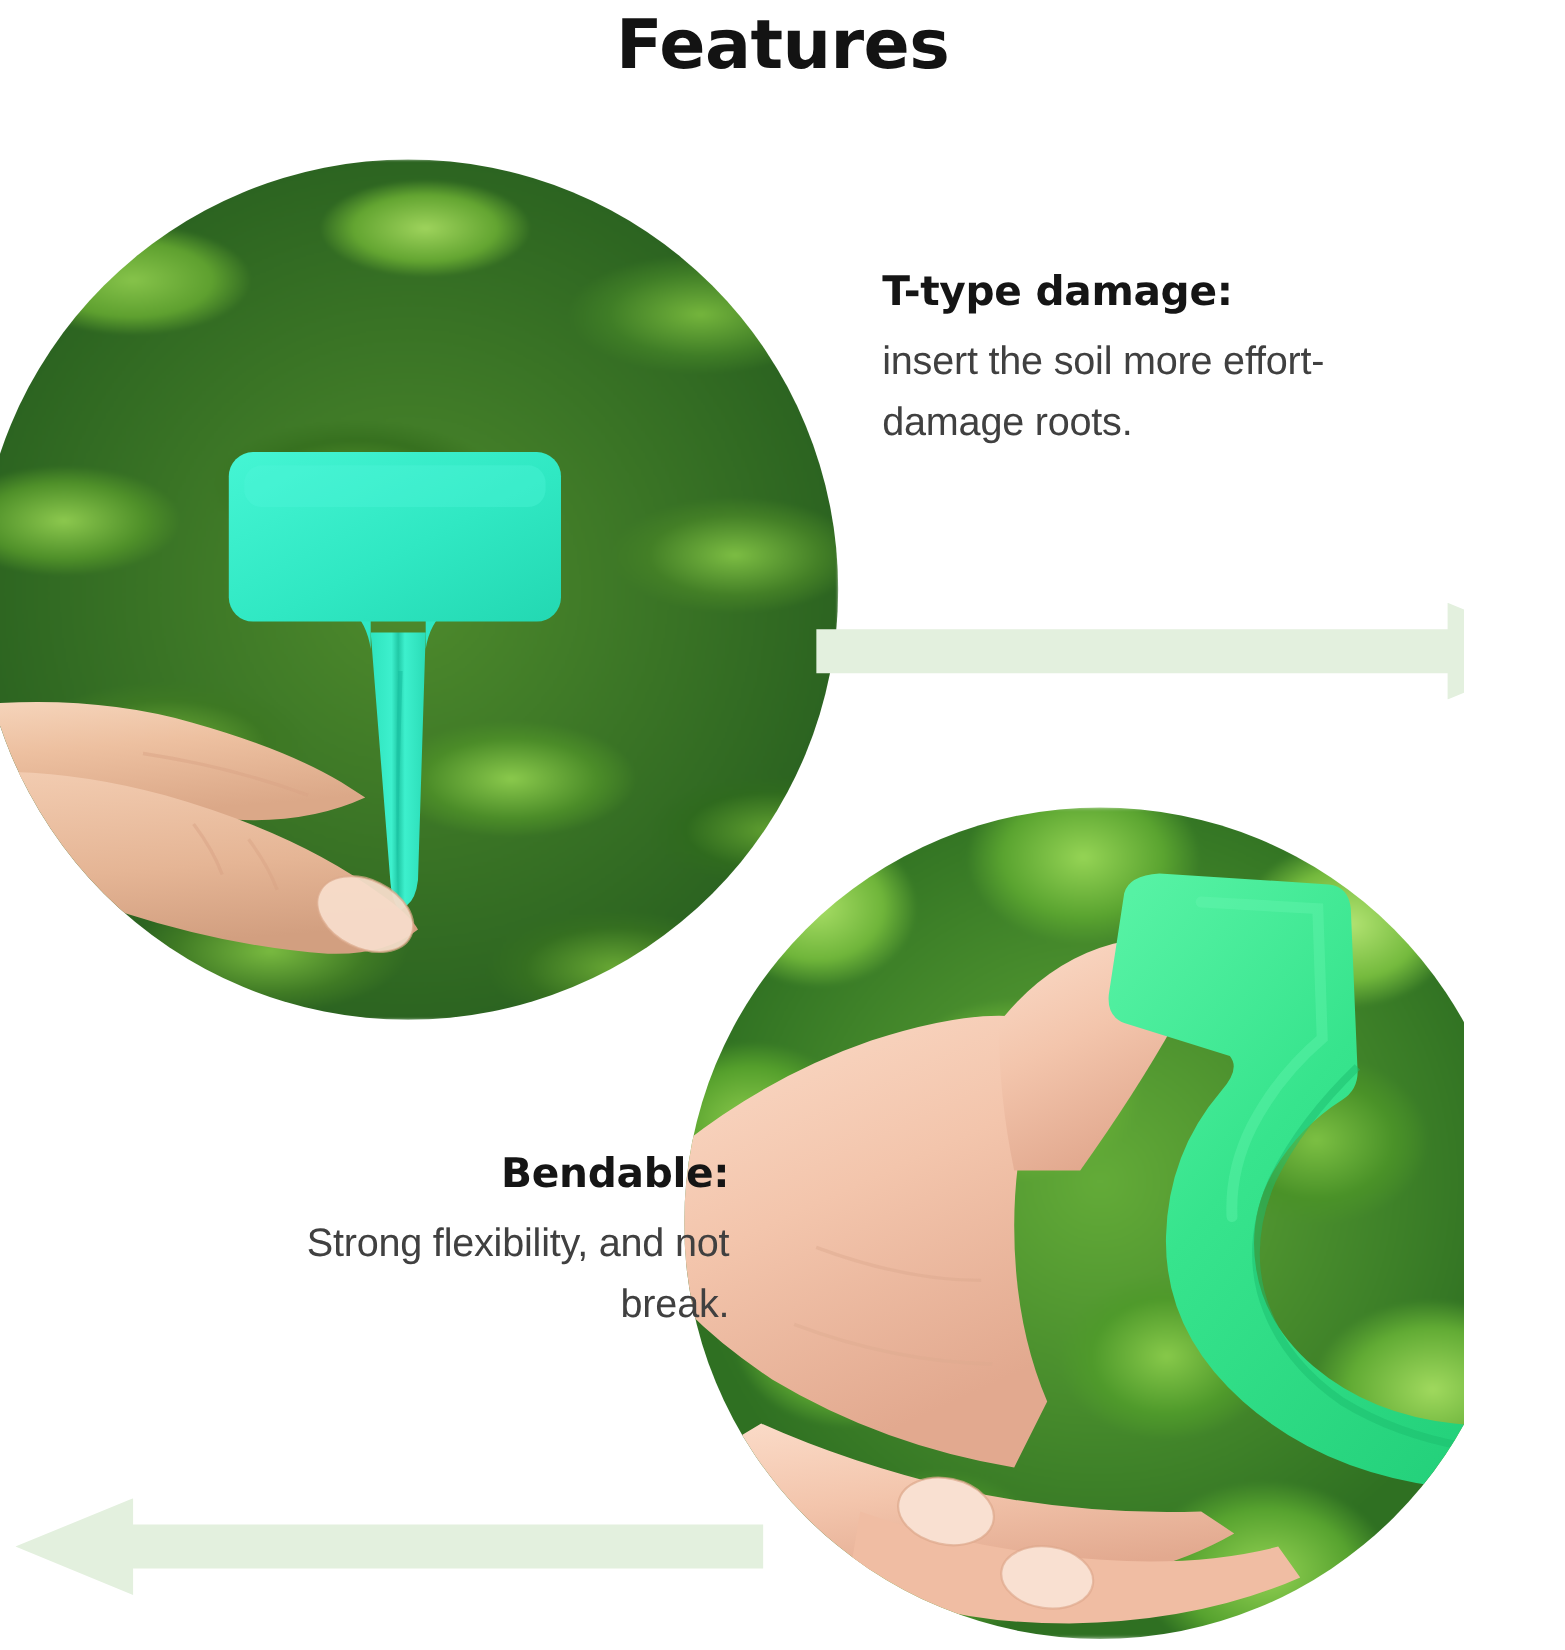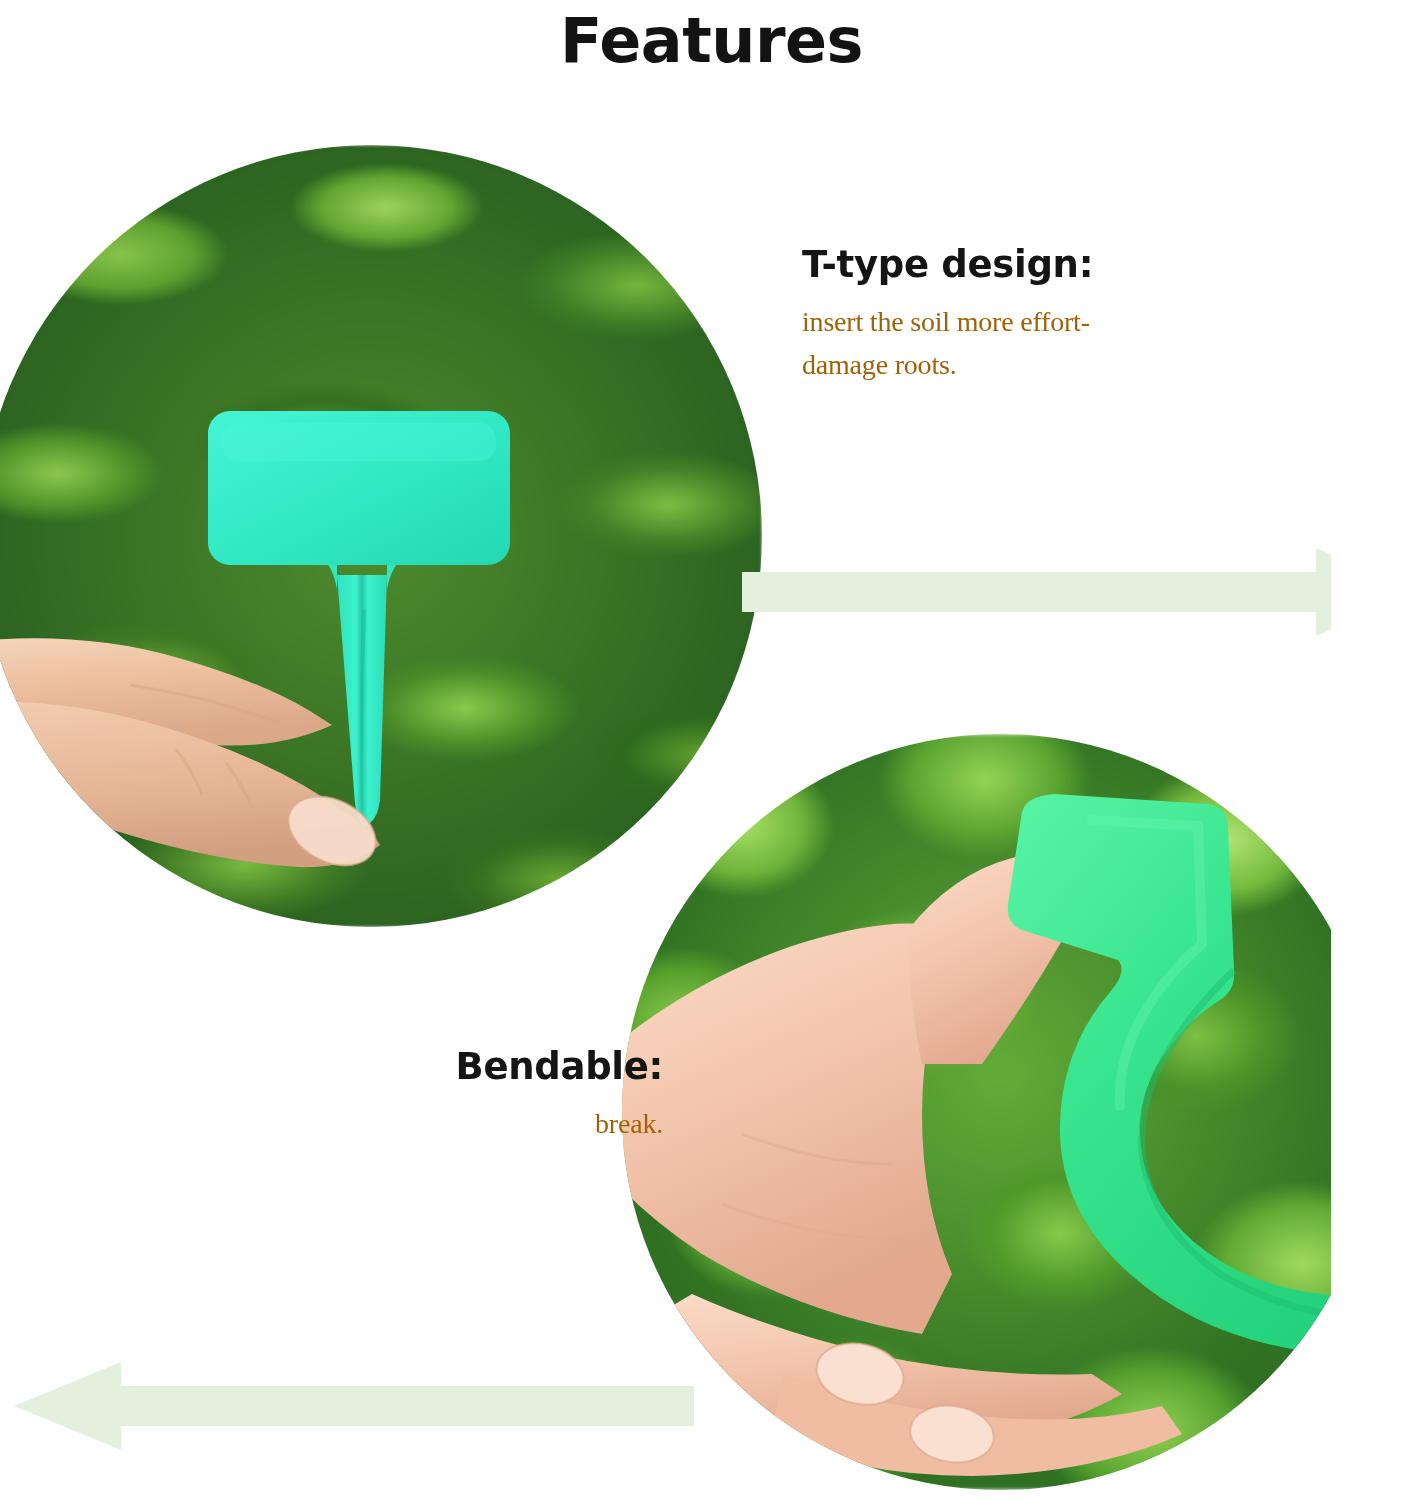--- a/index.html
+++ b/index.html
@@ -111,24 +111,24 @@
   .feature-heading {
     font-family: "DejaVu Sans", sans-serif;
     font-weight: bold;
     font-size: 37px;
     color: #151515;
     line-height: 1.0;
     margin: 0 0 18px 0;
     letter-spacing: -0.3px;
   }
   .feature-body {
-    font-family: Liberation Serif, serif;
+    font-family: Liberation Sans, sans-serif;
     font-weight: normal;
-    font-size: 28px;
-    color: #a16207;
+    font-size: 36px;
+    color: #404040;
     line-height: 1.52;
     margin: 0;
     letter-spacing: -0.2px;
   }
 </style>
 </head>
 <body>
 
 <div id="page">
 
@@ -240,23 +240,24 @@
 
   <svg class="arrow" id="arrow-right" viewBox="0 0 681 88" preserveAspectRatio="none">
     <path d="M 0 24 L 574 24 L 574 0 L 681 44 L 574 88 L 574 64 L 0 64 Z" fill="#e3f0de"></path>
   </svg>
 
   <svg class="arrow" id="arrow-left" viewBox="0 0 680 88" preserveAspectRatio="none">
     <path d="M 680 24 L 107 24 L 107 0 L 0 44 L 107 88 L 107 64 L 680 64 Z" fill="#e3f0de"></path>
   </svg>
 
   <div class="feature-block" id="feature-ttype">
-    <p class="feature-heading">T-type design:</p>
+    <p class="feature-heading">T-type damage:</p>
     <p class="feature-body">insert the soil more effort-</p>
     <p class="feature-body">damage  roots.</p>
   </div>
 
   <div class="feature-block" id="feature-bend">
     <p class="feature-heading">Bendable:</p>
+    <p class="feature-body">Strong flexibility, and not</p>
     <p class="feature-body">break.</p>
   </div>
 
 </div>
 
 </body></html>

